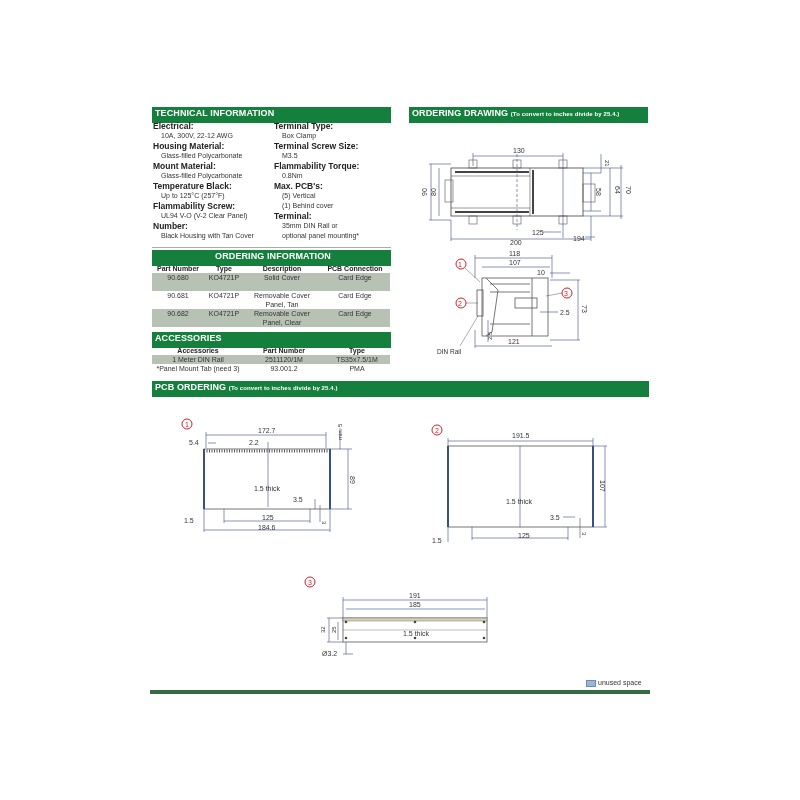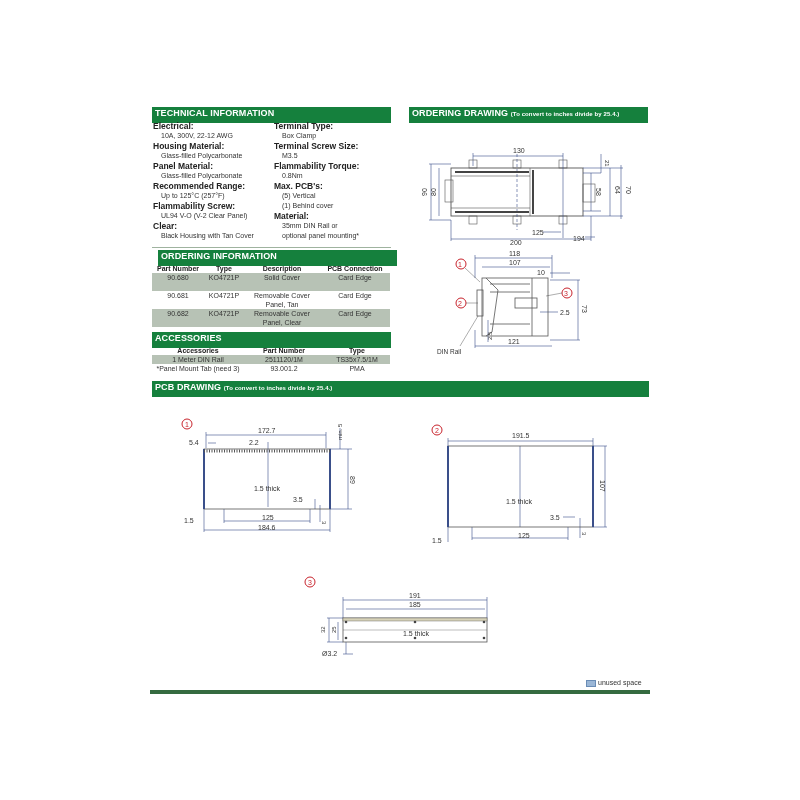--- a/index.html
+++ b/index.html
@@ -25,47 +25,47 @@
 
 <div class="hdr" style="left:152px;top:107px;width:236px;">
   <span>TECHNICAL INFORMATION</span>
 </div>
 <div class="tech">
   <div class="col" style="left:0;">
     <div class="lbl">Electrical:</div>
     <div class="val">10A, 300V, 22-12 AWG</div>
     <div class="lbl">Housing Material:</div>
     <div class="val">Glass-filled Polycarbonate</div>
-    <div class="lbl">Panel Material:</div>
+    <div class="lbl">Mount Material:</div>
     <div class="val">Glass-filled Polycarbonate</div>
-    <div class="lbl">Recommended Range:</div>
+    <div class="lbl">Temperature Black:</div>
     <div class="val">Up to 125°C (257°F)</div>
     <div class="lbl">Flammability Screw:</div>
     <div class="val">UL94 V-O (V-2 Clear Panel)</div>
-    <div class="lbl">Clear:</div>
+    <div class="lbl">Number:</div>
     <div class="val">Black Housing with Tan Cover</div>
   </div>
   <div class="col" style="left:121px;">
     <div class="lbl">Terminal Type:</div>
     <div class="val">Box Clamp</div>
     <div class="lbl">Terminal Screw Size:</div>
     <div class="val">M3.5</div>
     <div class="lbl">Flammability Torque:</div>
     <div class="val">0.8Nm</div>
     <div class="lbl">Max. PCB's:</div>
     <div class="val">(5) Vertical</div>
     <div class="val">(1) Behind cover</div>
-    <div class="lbl">Material:</div>
+    <div class="lbl">Terminal:</div>
     <div class="val">35mm DIN Rail or</div>
     <div class="val">optional panel mounting*</div>
   </div>
 </div>
 <div class="rule" style="left:152px;top:247px;width:239px;background:#9fb39f;"></div>
 
-<div class="hdr" style="left:158px;top:250px;width:236px;">
+<div class="hdr" style="left:152px;top:250px;width:236px;text-align:center;">
   <span>ORDERING INFORMATION</span>
 </div>
 <table style="left:152px;top:264px;width:238px;">
   <colgroup>
       <col style="width:52px">
       <col style="width:40px">
       <col style="width:76px">
       <col style="width:70px">
     </colgroup>
   <tbody>
@@ -241,21 +241,21 @@
     <text x="107" y="25">10</text>
     <text x="152" y="55" transform="rotate(90 152 55)">73</text>
     <text x="130" y="65">2.5</text>
     <text x="62" y="90" font-size="6" transform="rotate(-90 62 90)">2.5</text>
     <text x="78" y="94">121</text>
     <text x="7" y="104" font-size="6.5">DIN Rail</text>
   </g>
 </svg>
 
 <div class="hdr" style="left:152px;top:381px;width:494px;">
-  <span>PCB DRAWING</span>
+  <span>PCB ORDERING</span>
   <span class="sub">(To convert to inches divide by 25.4.)</span>
 </div>
 
 <svg style="position:absolute;left:170px;top:410px;" width="190" height="135" viewBox="0 0 190 135">
   <circle cx="17" cy="14" r="5" stroke="#c8232c" stroke-width="1" fill="#fff"></circle>
   <g stroke="#3a4f8a" stroke-width="0.6" fill="none">
     <line x1="36" y1="25" x2="156" y2="25"></line>
       <line x1="36" y1="22" x2="36" y2="38"></line>
       <line x1="156" y1="22" x2="156" y2="38"></line>
     <line x1="98" y1="32" x2="98" y2="97"></line>

